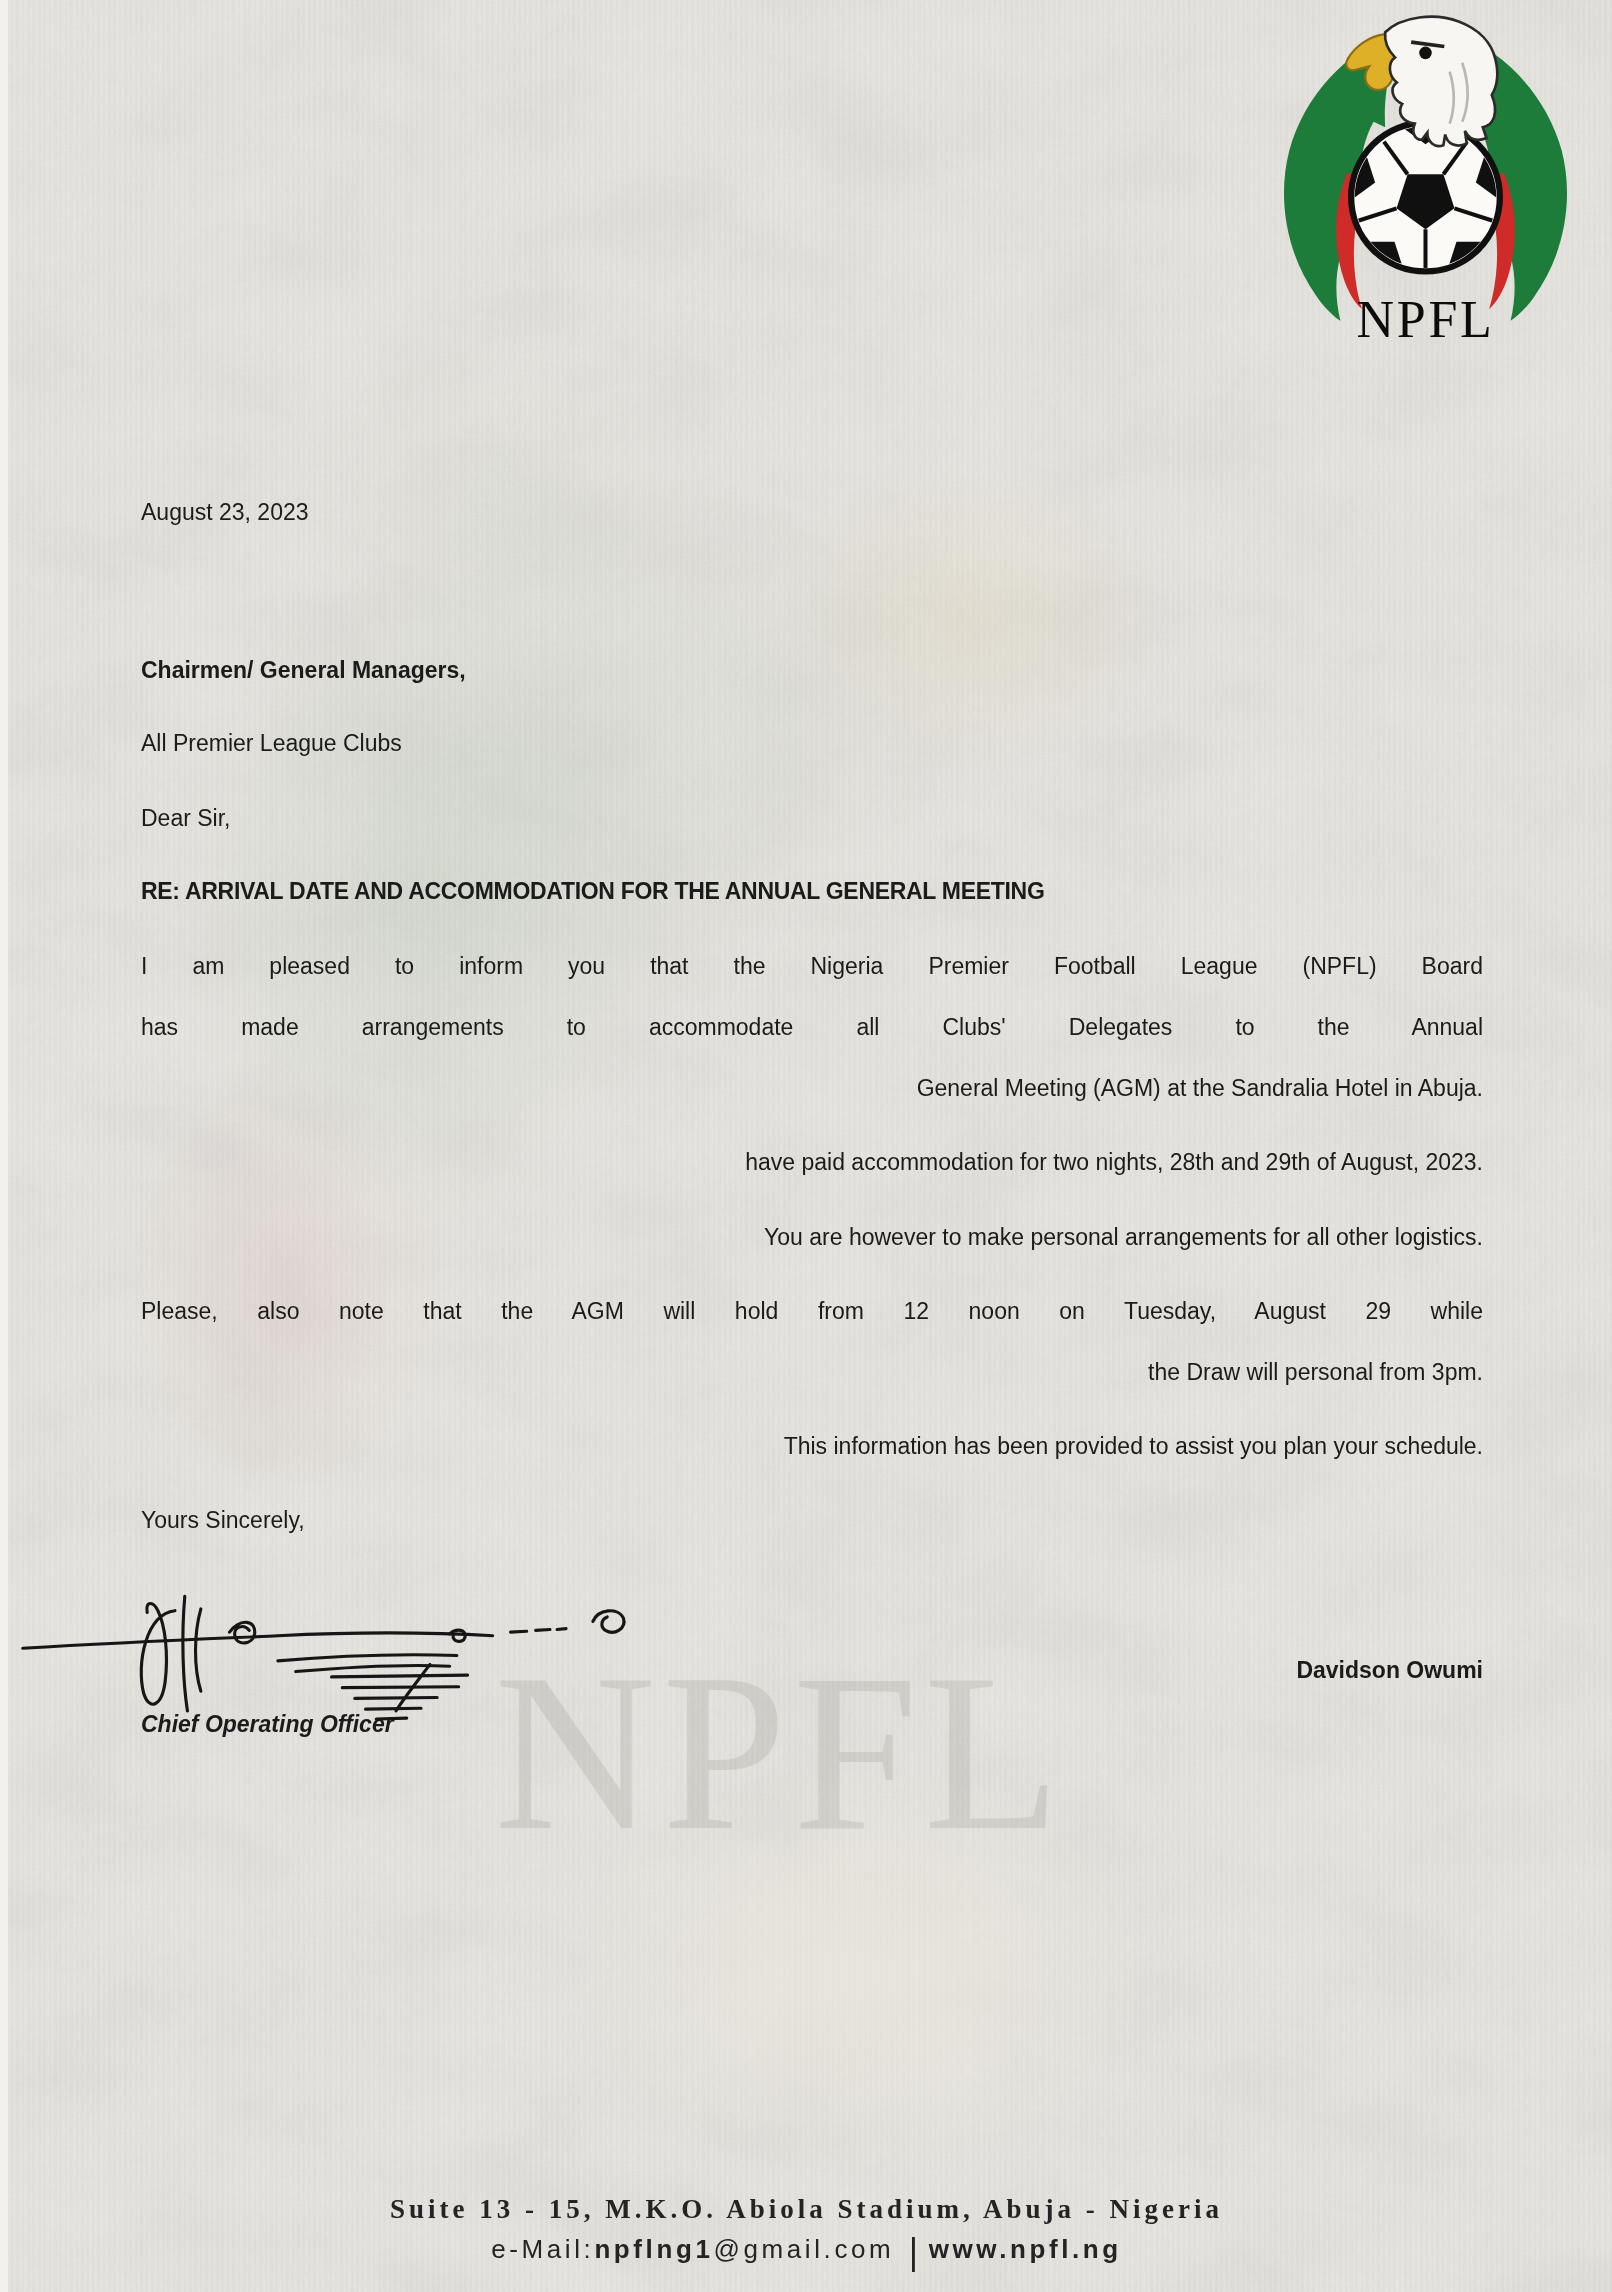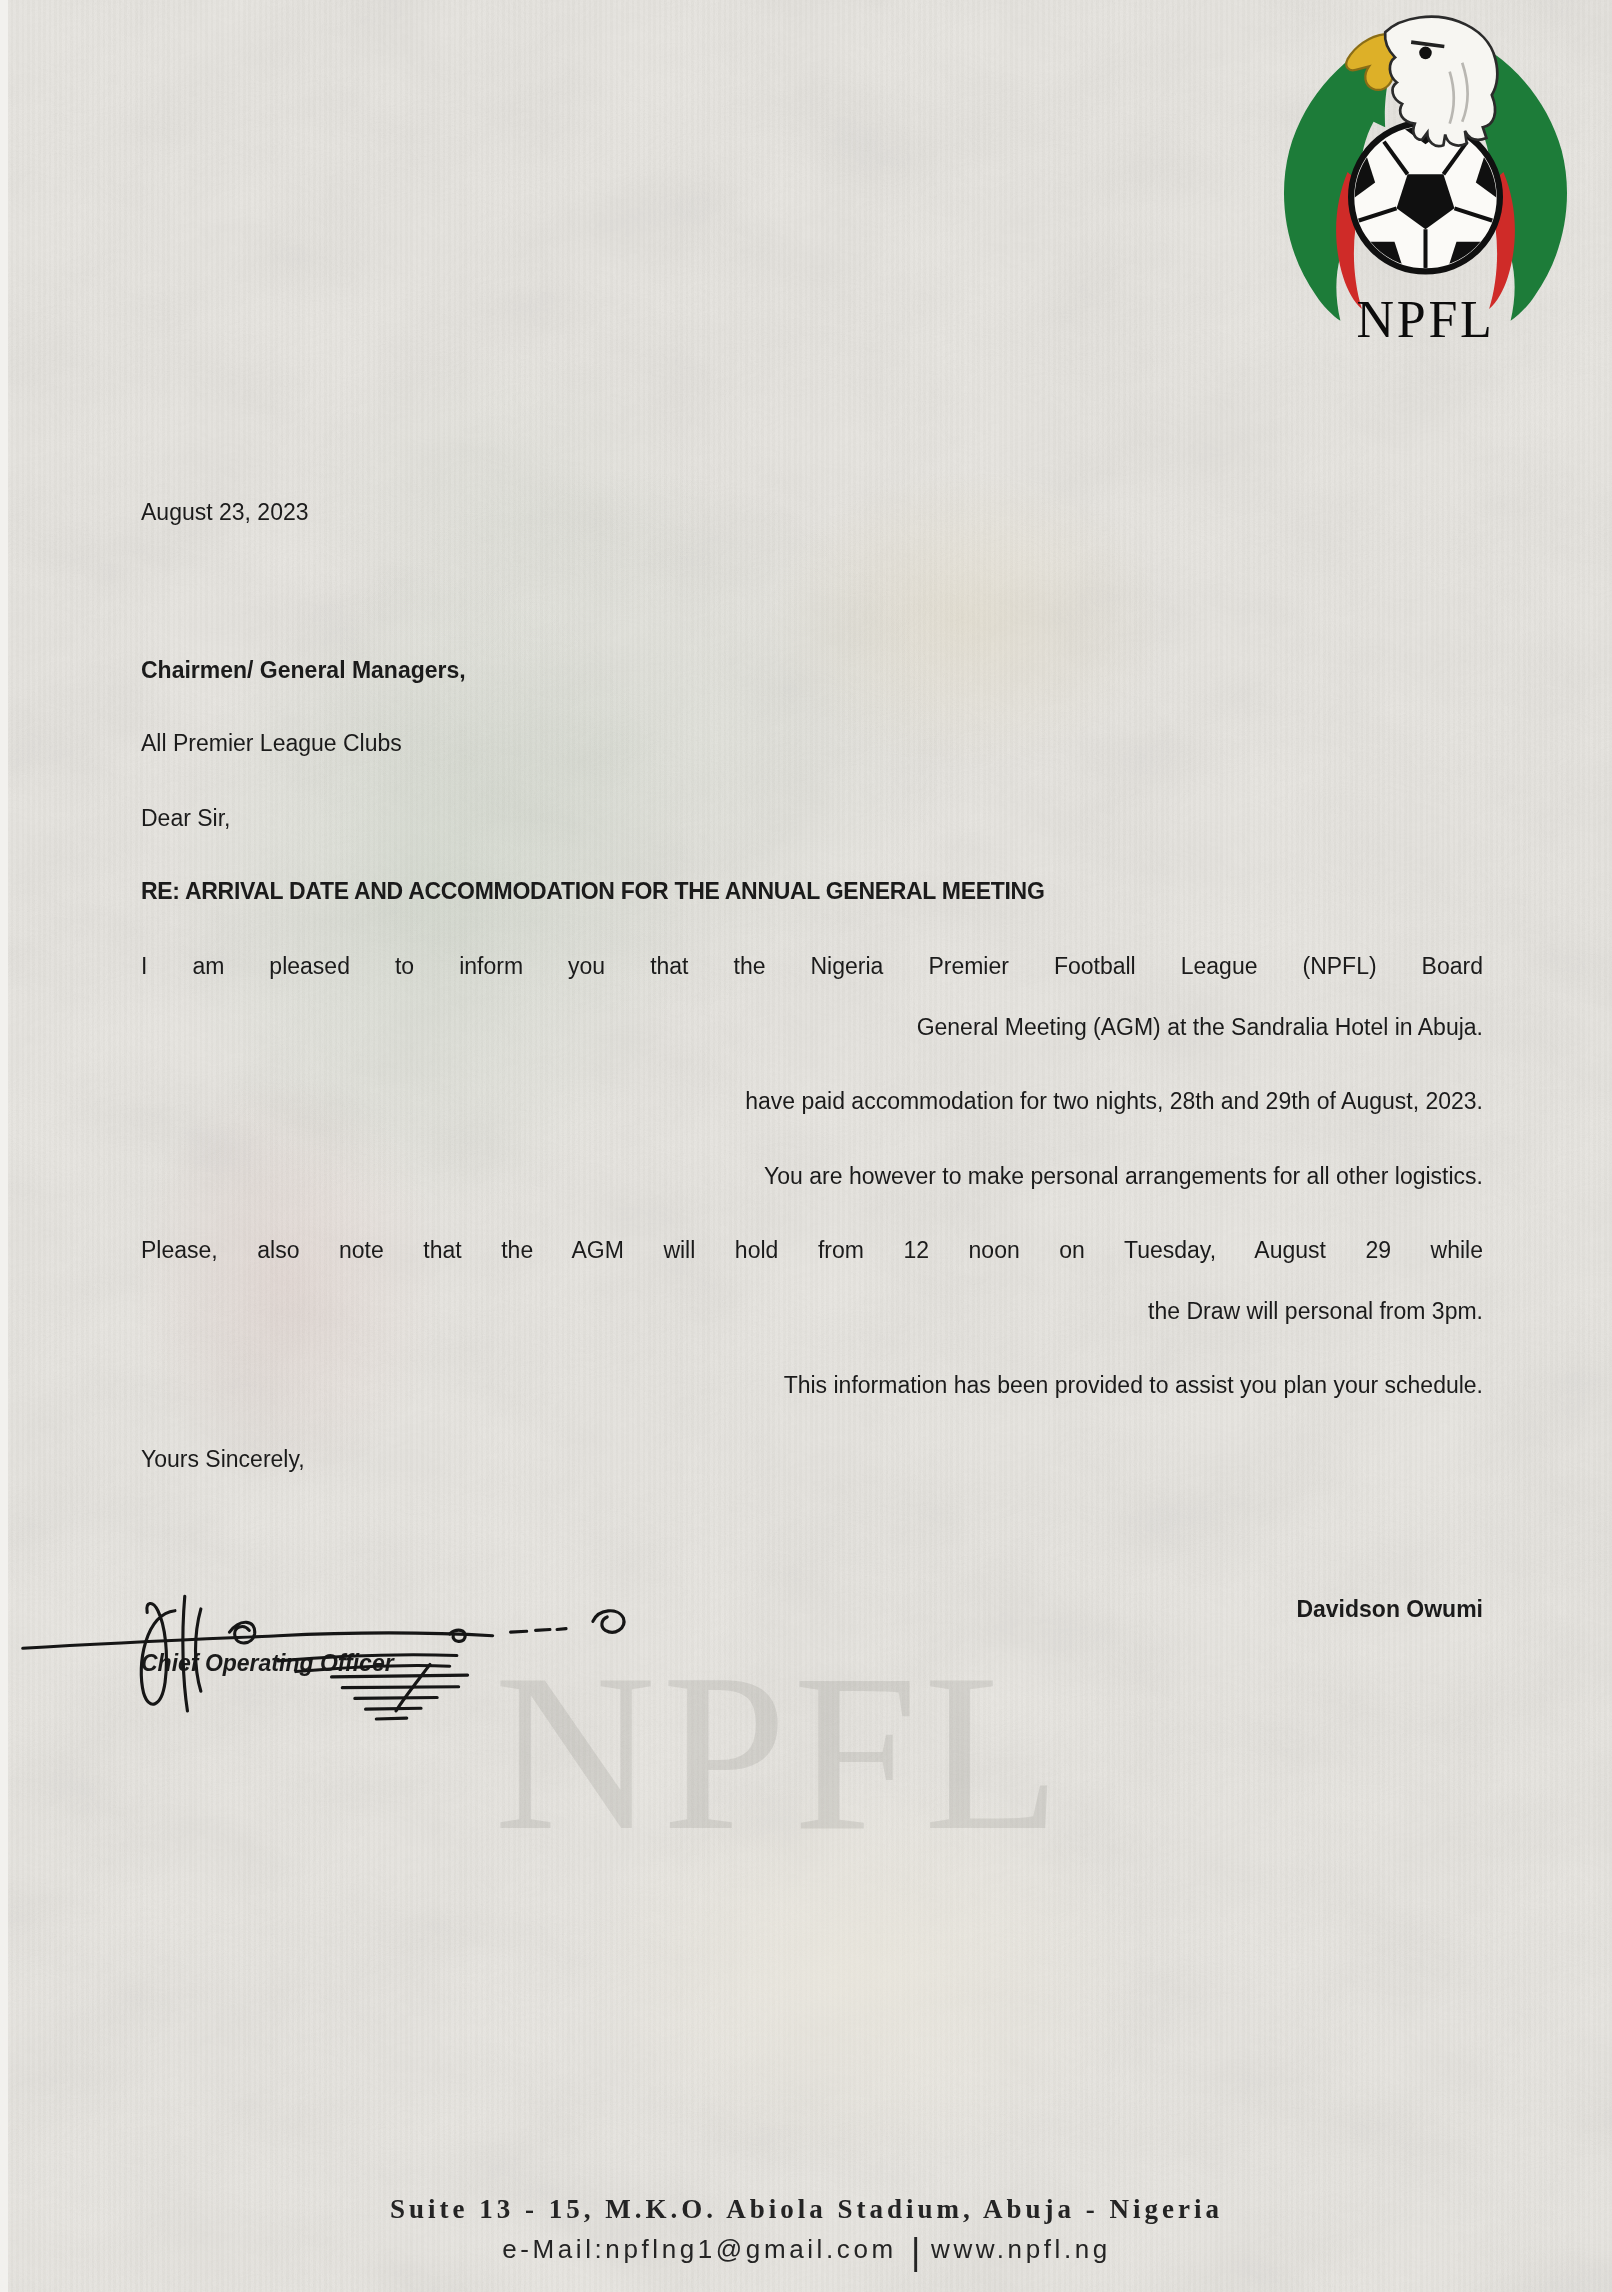--- a/index.html
+++ b/index.html
@@ -39,21 +39,21 @@
   .para span{display:block;line-height:61px;}
   .jline{text-align:justify;text-align-last:justify;text-justify:inter-word;}
   .lline{text-align:right;}
   .closing{margin-top:12.5px !important;}
   .sig-name{margin-top:92px !important;font-weight:bold;line-height:54px !important;text-align:right;}
   .sig-title{font-weight:bold;font-style:italic;line-height:54px !important;}
   .signature-svg{position:absolute;left:9px;top:1557px;}
   .footer{position:absolute;left:0;right:0;top:2194px;text-align:center;color:#242424;}
   .f1{font-weight:bold;font-size:27px;letter-spacing:4px;font-family:Liberation Serif, serif;}
   .f2{margin-top:6.3px;font-size:26px;letter-spacing:3.6px;}
-  .f2 .fb{font-weight:normal;}
+  .f2 .fb{font-weight:bold;}
   .pipe{font-weight:400;font-size:36px;vertical-align:-6.3px;margin:0 10.7px 0 14.3px;letter-spacing:0;}
 </style>
 </head>
 <body>
 
 <div class="page">
 
   <svg class="texture" width="1613" height="2293" aria-hidden="true" viewBox="0 0 1801 2560">
     <filter id="clouds">
         <feTurbulence type="fractalNoise" baseFrequency="0.006 0.009" numOctaves="4" seed="4" stitchTiles="stitch"></feTurbulence>
@@ -117,20 +117,21 @@
 
   <div class="content">
     <p class="date">August 23, 2023</p>
     <p class="recipient1">Chairmen/ General Managers,</p>
     <p class="recipient2">All Premier League Clubs</p>
     <p class="salutation">Dear Sir,</p>
     <p class="subject">RE: ARRIVAL DATE AND ACCOMMODATION FOR THE ANNUAL GENERAL MEETING</p>
     <div id="paragraphs">
         <p class="para">
           <span class="jline">I am pleased to inform you that the Nigeria Premier Football League (NPFL) Board</span>
+          <span class="jline">has made arrangements to accommodate all Clubs' Delegates to the Annual</span>
           <span class="lline">General Meeting (AGM) at the Sandralia Hotel in Abuja.</span>
         </p>
         <p class="para">
           <span class="lline">have paid accommodation for two nights, 28th and 29th of August, 2023.</span>
         </p>
         <p class="para">
           <span class="lline">You are however to make personal arrangements for all other logistics.</span>
         </p>
         <p class="para">
           <span class="jline">Please, also note that the AGM will hold from 12 noon on Tuesday, August 29 while</span>

